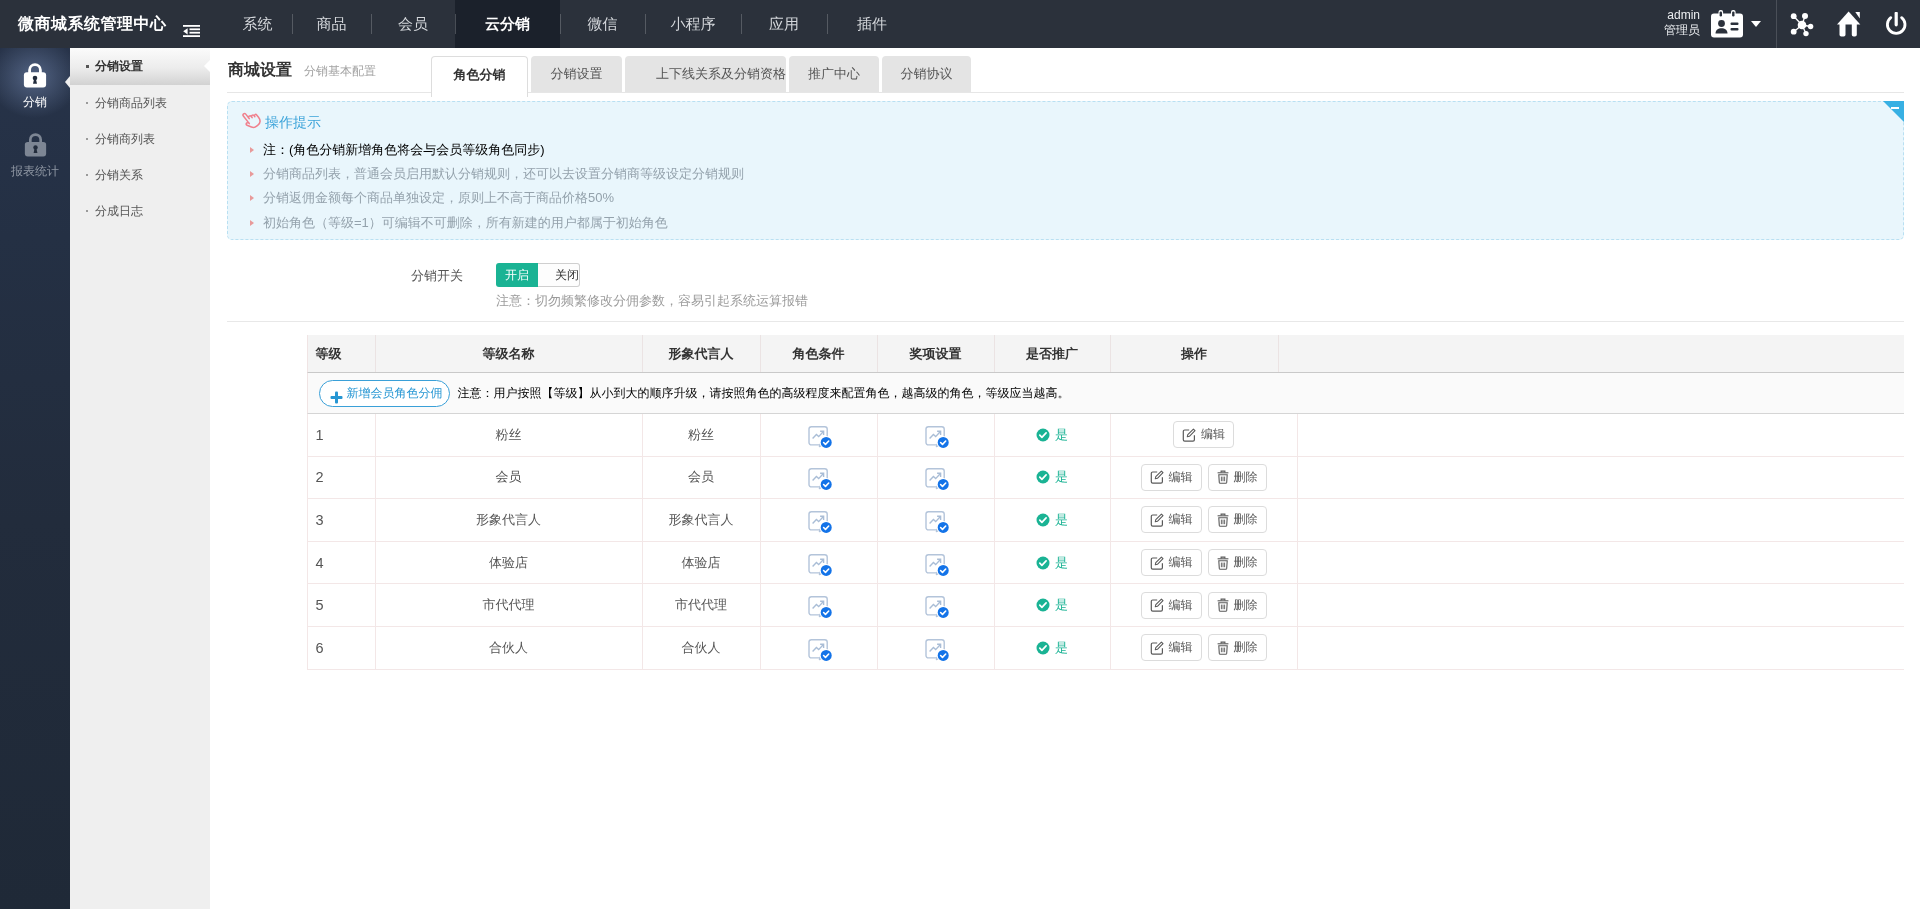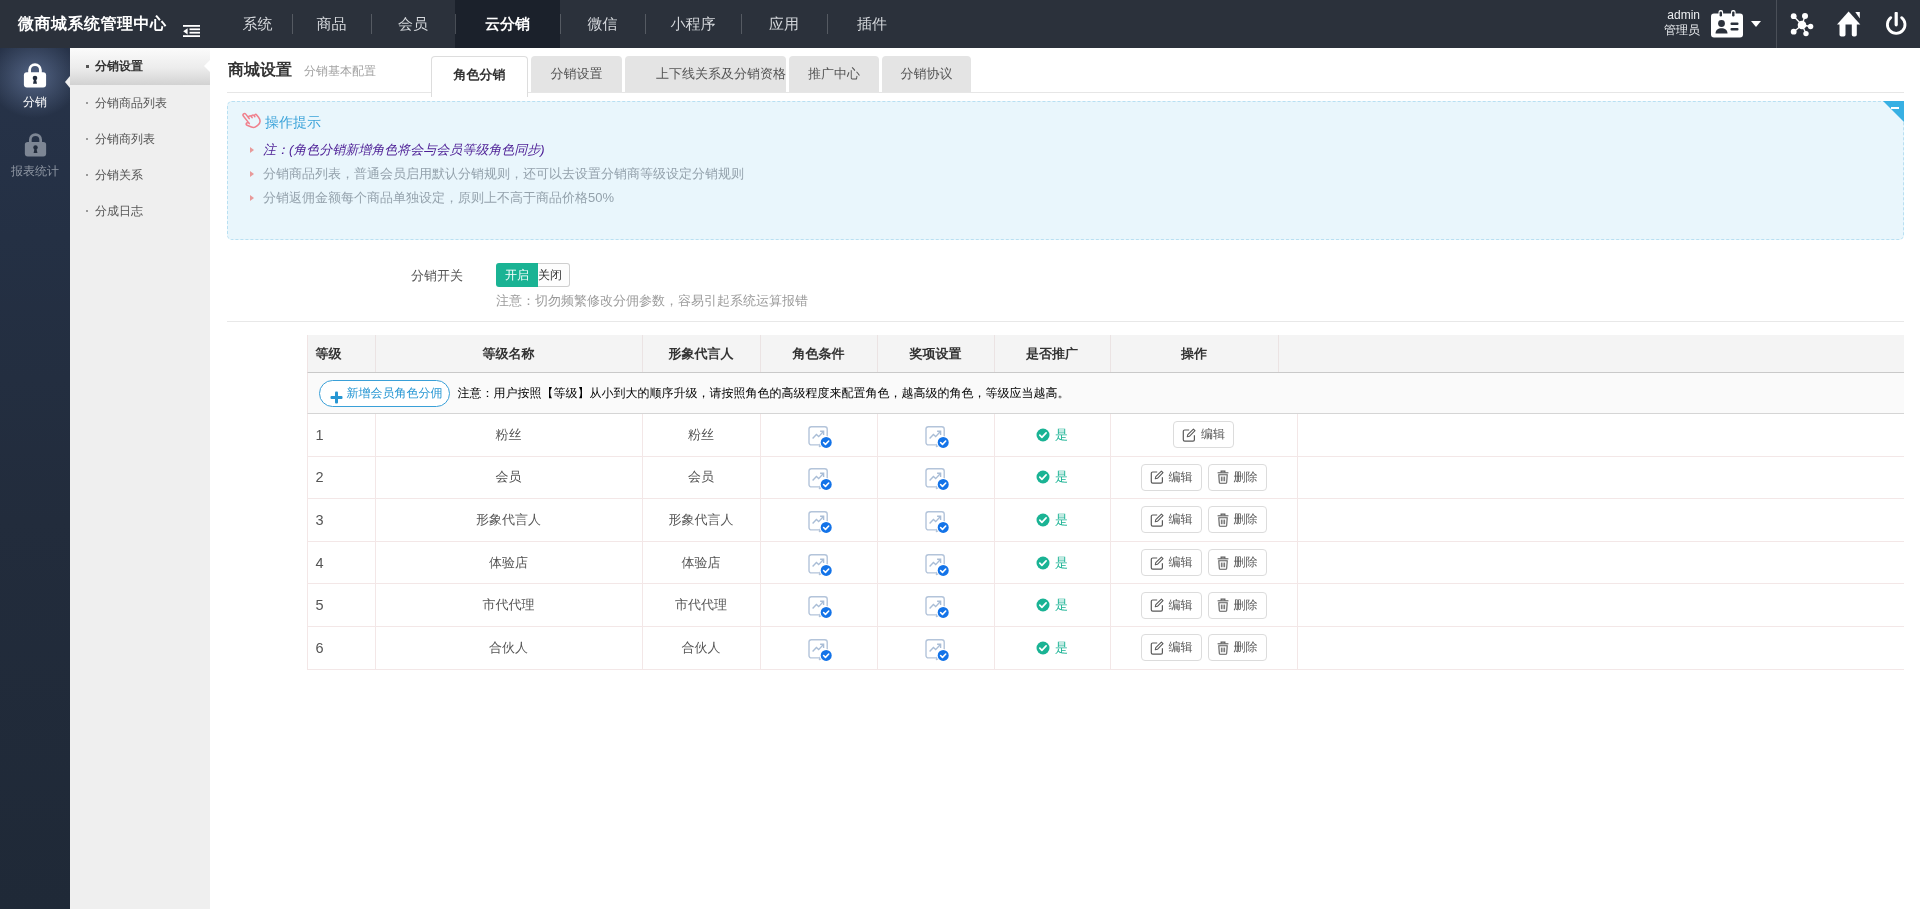--- a/index.html
+++ b/index.html
@@ -76,27 +76,27 @@
             border:1px dashed #b9e0f2; border-radius:5px; }
   .notice-fold { position:absolute; right:-1px; top:-1px; width:0; height:0;
             border-left:21px solid transparent; border-top:21px solid #38b0e3; }
   .notice-fold-minus { position:absolute; right:4px; top:5px; width:8px; height:2px; background:#fff; z-index:2; }
   .notice-title { position:absolute; left:37px; top:10px; font-size:14px; color:#3ba3d9; height:20px; line-height:20px; }
   .hand-icon { position:absolute; left:13px; top:6px; }
   .notice-list { position:absolute; left:14px; top:36px; list-style:none; }
   .notice-list li { position:relative; height:24.2px; line-height:24.2px; padding-left:21px; font-size:13px; color:#94a2ac; }
   .notice-list li::before { content:""; position:absolute; left:8px; top:9px; width:0; height:0;
             border:3px solid transparent; border-left:4px solid #e89a9a; border-right:none; }
-  .notice-list li.blue { color:#4c1d95;font-style:italic; }
+  .notice-list li.blue { color:#000000; }
 
   
   .switch-label { position:absolute; left:143px; top:219px; width:110px; text-align:right; font-size:13px; color:#555; height:17px; line-height:17px; }
   .switch { position:absolute; left:286px; top:215px; height:24px; display:flex; font-size:12px; cursor:pointer; }
   .switch .on { width:42px; background:#1ab394; color:#fff; text-align:center; line-height:24px; border-radius:3px 0 0 3px; }
-  .switch .off { width:32px; background:#fdfdfd; color:#333; text-align:left; line-height:22px; border:1px solid #cfcfcf; border-left:none; border-radius:0 3px 3px 0; }
+  .switch .off { width:42px; background:#fdfdfd; color:#333; text-align:right; line-height:22px; border:1px solid #cfcfcf; border-left:none; border-radius:0 3px 3px 0; }
   .switch-note { position:absolute; left:286px; top:244px; font-size:13px; color:#9b9b9b; height:18px; line-height:18px; }
   .form-divider { position:absolute; left:17px; top:272.5px; width:1677px; border-top:1px solid #e8e8e8; }
 
   
   .grid { position:absolute; left:96.5px; top:287px; width:1597px; font-size:13px; color:#555; }
   .grid-header { display:flex; height:38px; background:#f4f4f4; border-bottom:1px solid #c9c9c9; border-left:1px solid #f0e4e4; }
   .grid-header .hcell { line-height:37px; text-align:center; font-weight:bold; color:#333; border-right:1px solid #ebe3e3; }
   .grid-header .hcell:last-child { border-right:none; }
   .hcell:nth-of-type(1){width:68px; text-align:left; padding-left:8px;}
   .hcell:nth-of-type(2){width:267px;}
@@ -283,20 +283,21 @@
       </span>
       <div class="notice-title">操作提示</div>
       <ul class="notice-list">
 
           <li class="blue">注：(角色分销新增角色将会与会员等级角色同步)</li>
 
           <li>分销商品列表，普通会员启用默认分销规则，还可以去设置分销商等级设定分销规则</li>
 
           <li>分销返佣金额每个商品单独设定，原则上不高于商品价格50%</li>
 
+          <li>初始角色（等级=1）可编辑不可删除，所有新建的用户都属于初始角色</li>
         </ul>
     </div>
 
     <div class="switch-label">分销开关</div>
     <div class="switch">
       <span class="on">开启</span>
       <span class="off">关闭</span>
     </div>
     <div class="switch-note">注意：切勿频繁修改分佣参数，容易引起系统运算报错</div>
     <div class="form-divider"></div>

